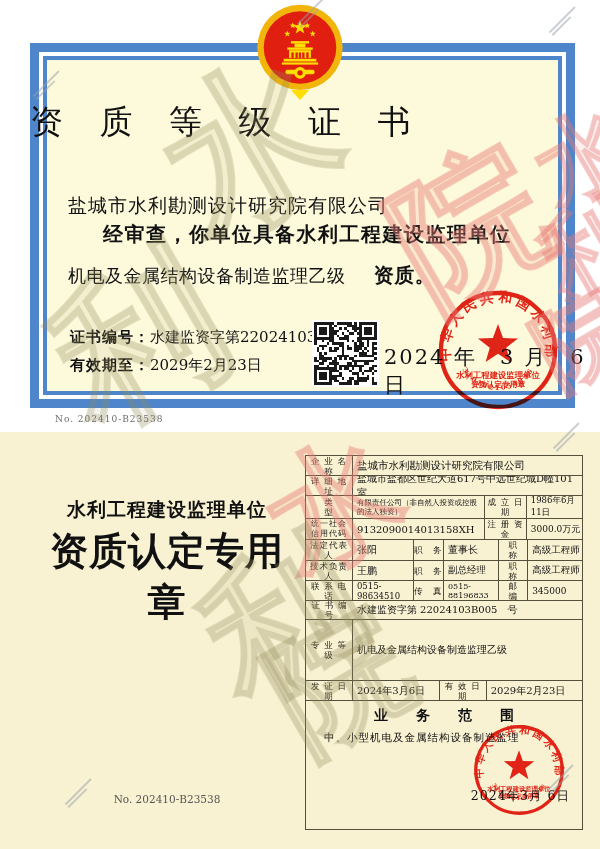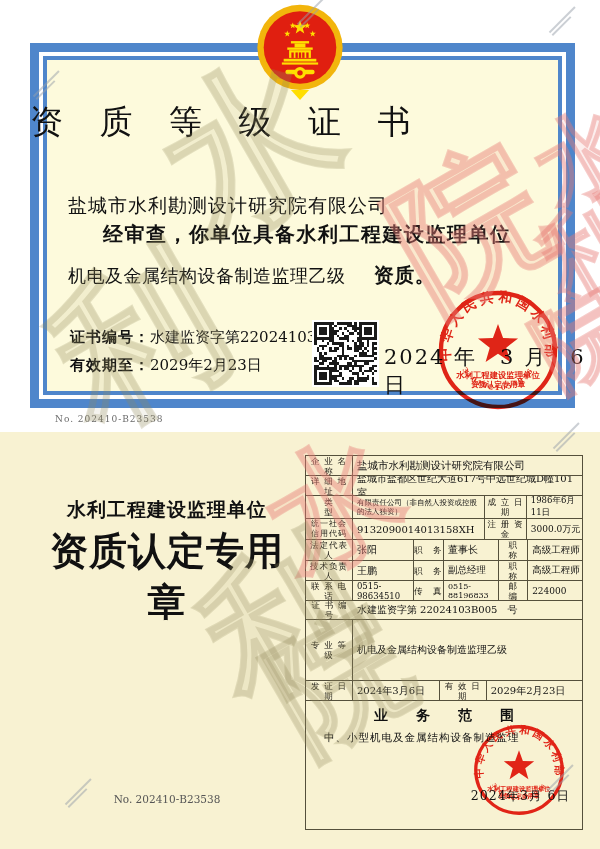--- a/index.html
+++ b/index.html
@@ -533,21 +533,21 @@
       <div class="tcell lbl" style="width:10.5%">职　称</div>
       <div class="tcell val" style="width:19.5%;font-size:9.5px">高级工程师</div>
     </div>
 
     <div class="trow" style="height:20px">
       <div class="tcell lbl" style="width:17%">联 系 电 话</div>
       <div class="tcell val" style="width:22%;font-size:8.5px">0515-98634510</div>
       <div class="tcell lbl" style="width:11%">传　真</div>
       <div class="tcell val" style="width:20%;font-size:8px">0515-88196833</div>
       <div class="tcell lbl" style="width:10.5%">邮　编</div>
-      <div class="tcell val" style="width:19.5%;font-size:9px">224000</div>
+      <div class="tcell val" style="width:19.5%;font-size:9px">345000</div>
     </div>
 
     <div class="trow" style="height:19px">
       <div class="tcell" style="width:100%;border-right:none">
         <span class="lbl" style="width:17%;display:inline-block;text-align:center;font-size:8.5px;letter-spacing:1px">证 书 编 号</span>
         <span class="val" style="font-size:10px">水建监资字第 22024103B005　号</span>
       </div>
     </div>
 
     <div class="trow" style="height:61px">

